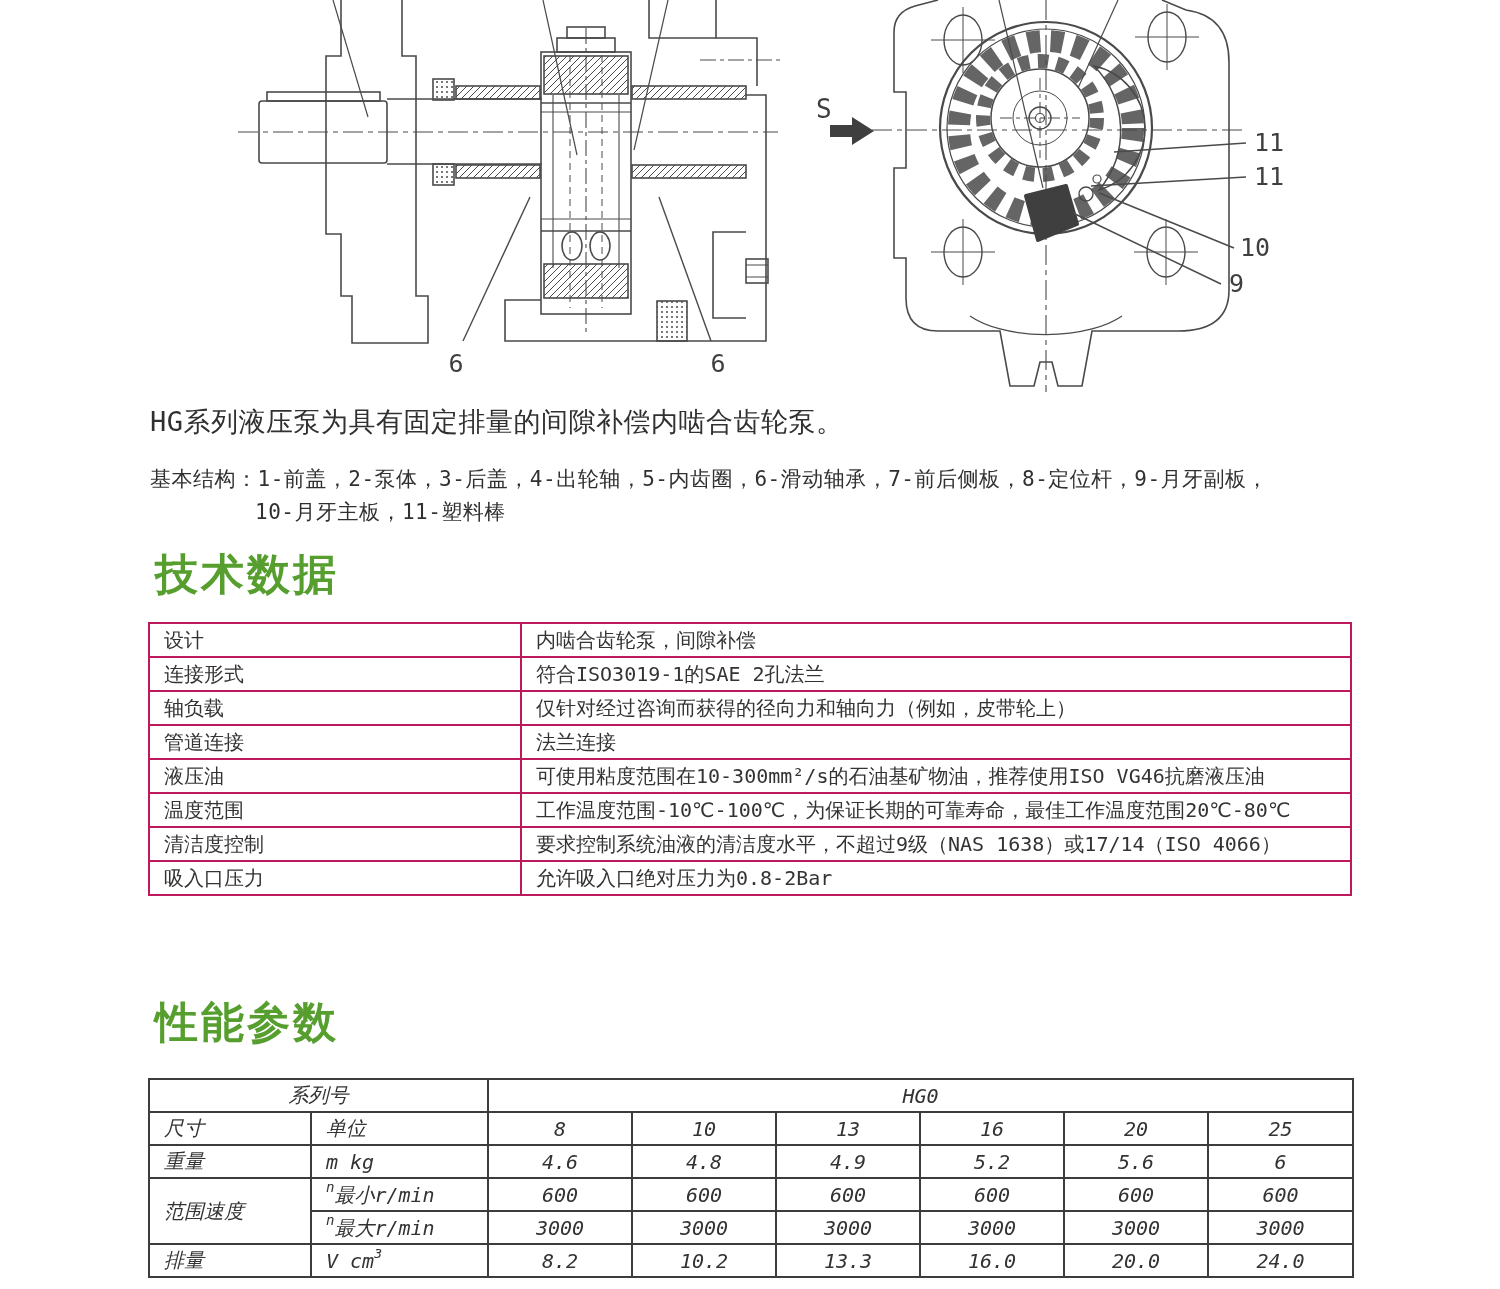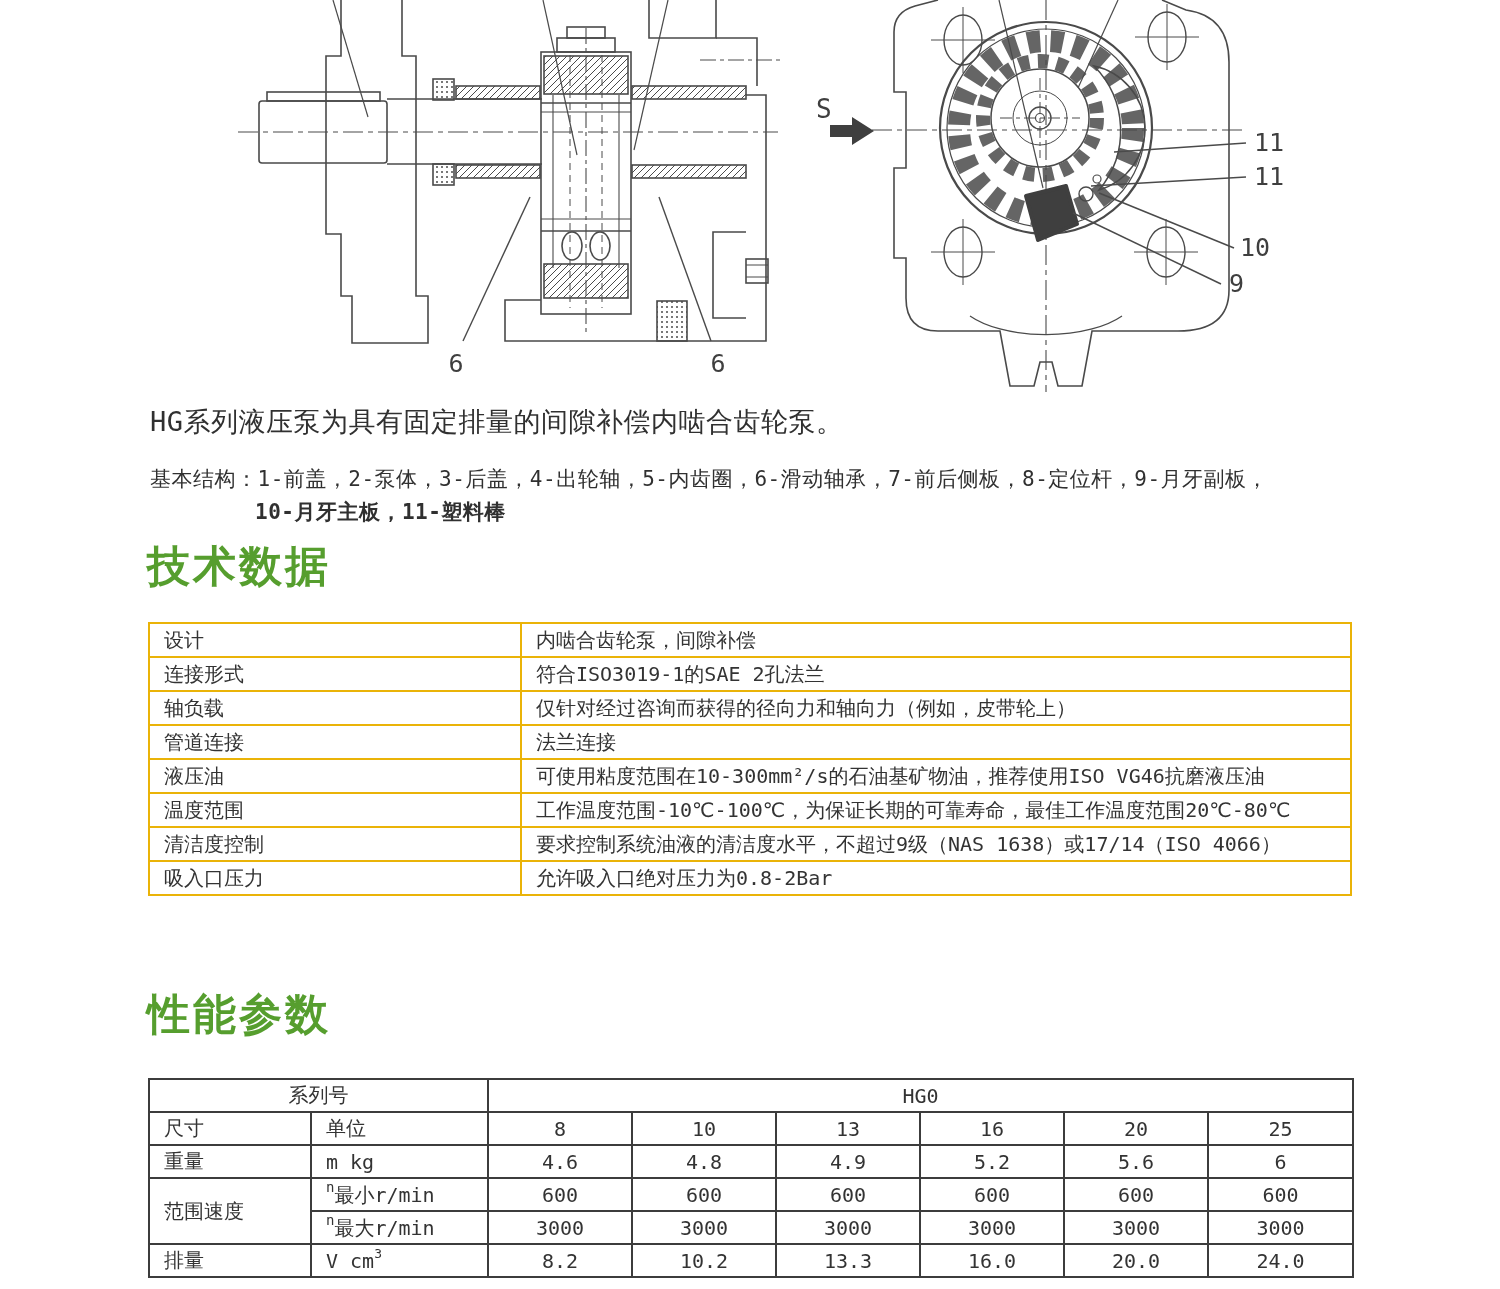--- a/index.html
+++ b/index.html
@@ -8,40 +8,40 @@
     background:#ffffff; color:#303030;
     font-family:"DejaVu Sans Mono","DejaVu Sans","Liberation Sans",sans-serif;
   }
   .fig { position:absolute; top:0; left:0; }
   .intro-summary {
     position:absolute; left:150px; top:404px; font-size:27px; letter-spacing:.5px;
   }
   .intro-structure {
     position:absolute; left:150px; top:463px; font-size:21px; line-height:33px; letter-spacing:.5px;
   }
-  .intro-structure .line2 { padding-left:105px;font-weight:bold; }
+  .intro-structure .line2 { padding-left:105px; }
   h2.section-title {
-    position:absolute; left:147px; margin:0; font-size:43px; font-weight:800;
+    position:absolute; left:147px; margin:8px; font-size:43px; font-weight:800;
     color:#569e2e; letter-spacing:3px; font-family:"DejaVu Sans","Liberation Sans",sans-serif;
   }
   #tech-title { top:538px; }
   #perf-title { top:986px; }
 
   table.spec {
     position:absolute; left:148px; top:622px; width:1204px;
     border-collapse:collapse; table-layout:fixed; font-size:20px; color:#333;
   }
-  table.spec td { border:2px solid #eab308; height:32px; padding:0 8px 0 14px; white-space:nowrap; overflow:hidden; }
+  table.spec td { border:2px solid #be185d; height:32px; padding:0 8px 0 14px; white-space:nowrap; overflow:hidden; }
   table.spec td.c1 { width:348px; }
 
   table.perf {
     position:absolute; left:148px; top:1078px; width:1204px;
     border-collapse:collapse; table-layout:fixed; font-size:20px; color:#333; text-align:center;
   }
-  table.perf td { border:2px solid #3c3c3c; height:31px; padding:0; white-space:nowrap; overflow:hidden; }
+  table.perf td { border:2px solid #3c3c3c; height:31px; padding:0; white-space:nowrap; overflow:hidden;font-style:italic; }
   table.perf td.lbl, table.perf td.unit { text-align:left; padding-left:14px; }
   table.perf td.ctr { text-align:center; padding-left:0; }
   sup.nsup { font-size:14px; position:relative; top:-2px; }
   sup.cube { font-size:13px; position:relative; top:-2px; }
 </style>
 </head>
 <body>
 
 <svg class="fig" width="1500" height="395" viewBox="0 0 1500 395">
   <defs>

